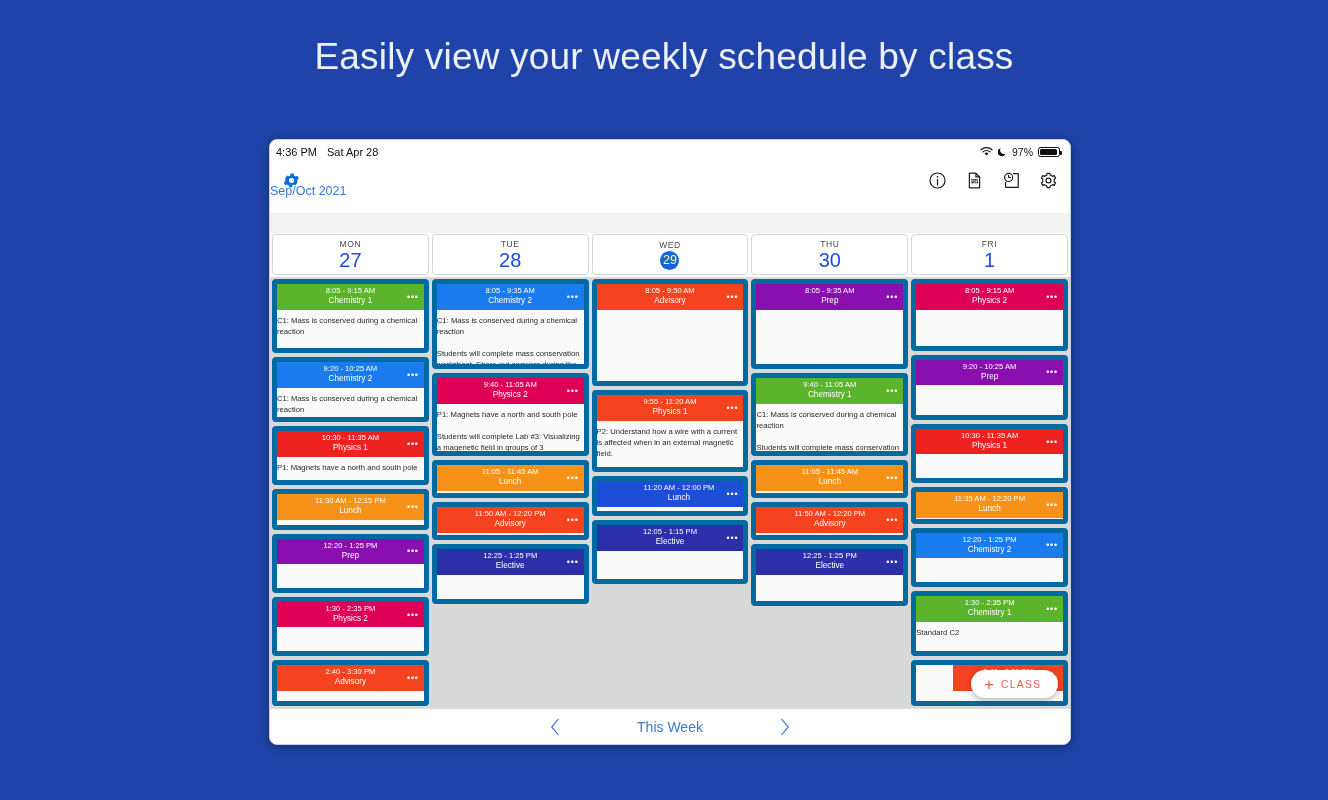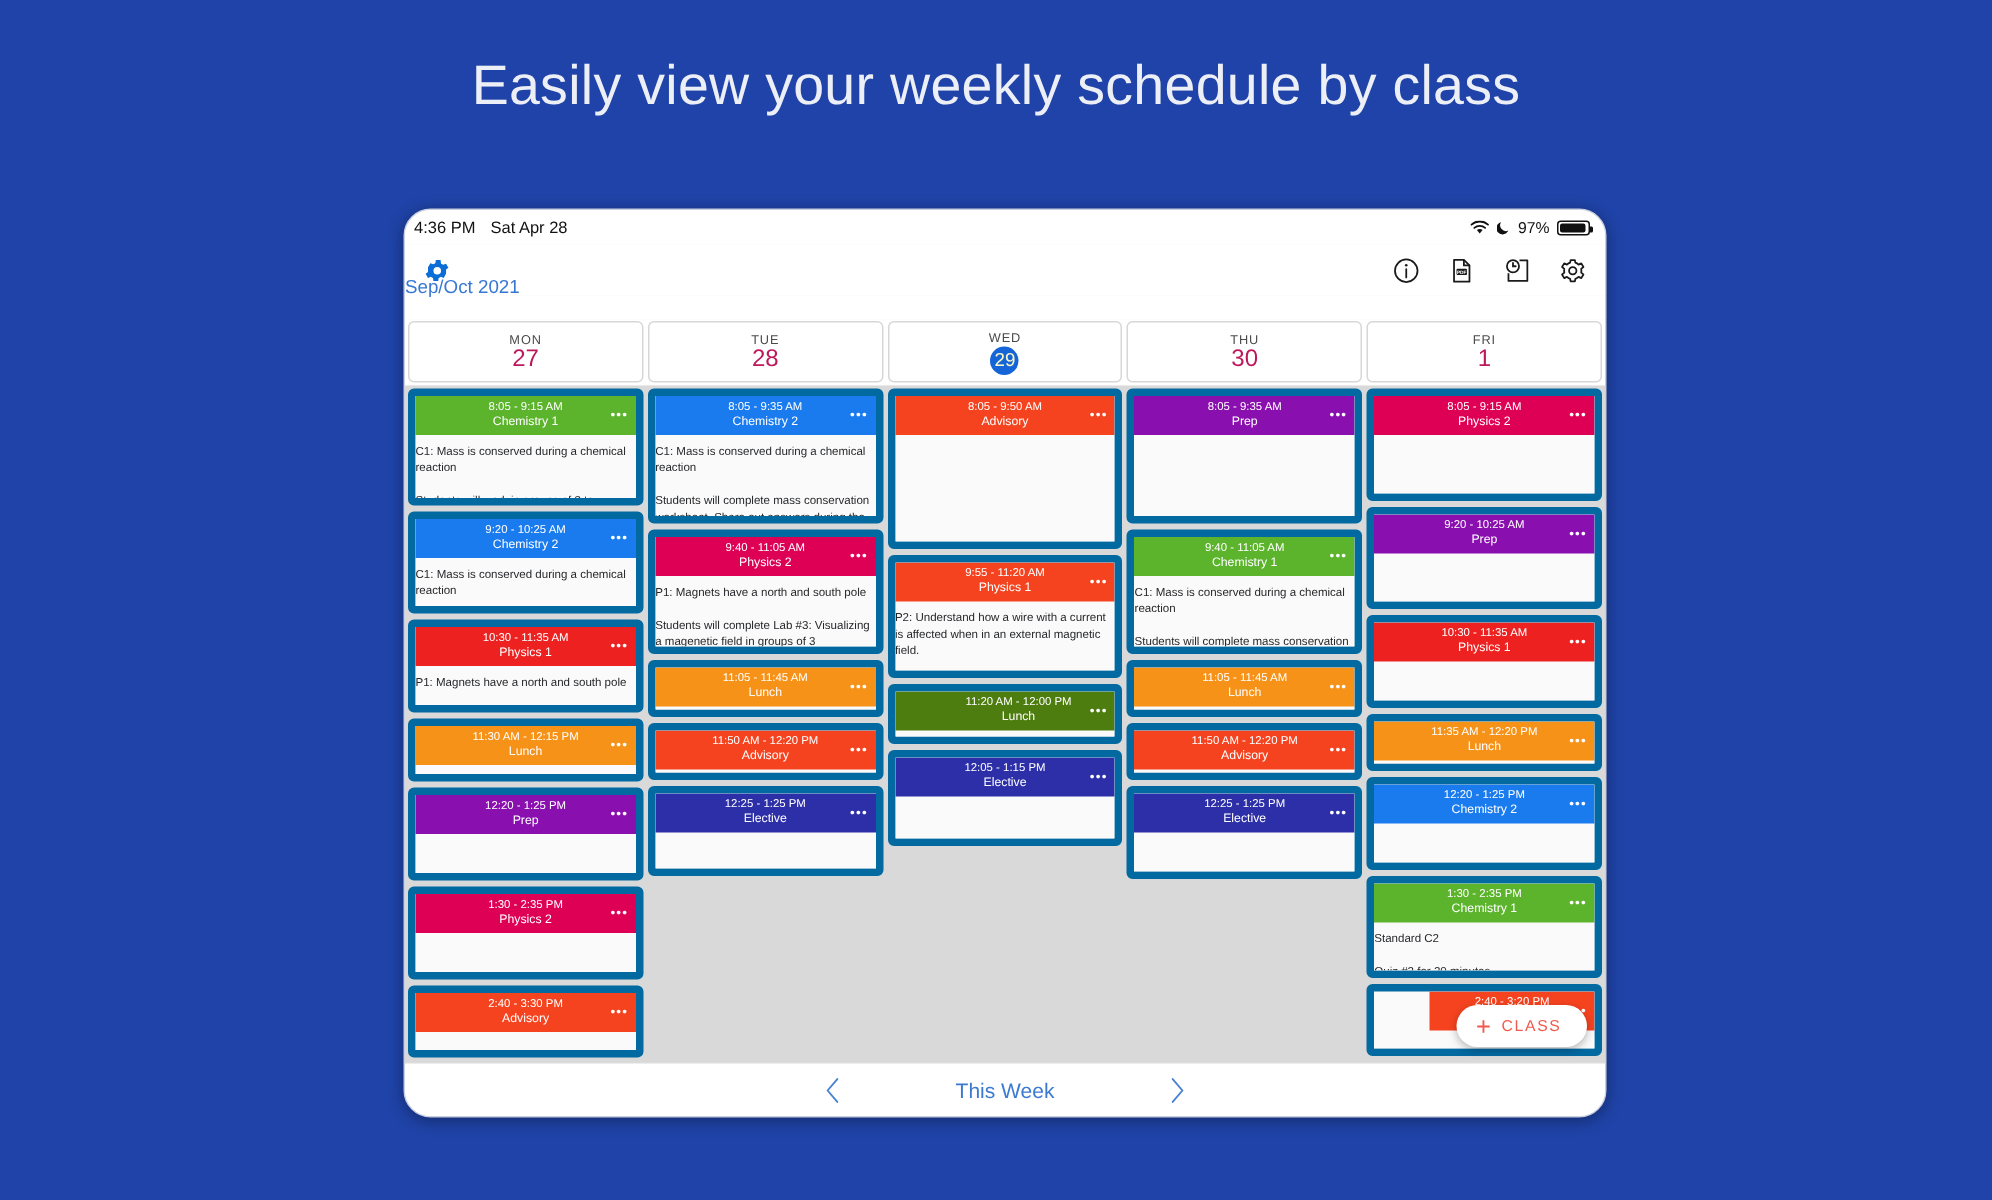--- a/index.html
+++ b/index.html
@@ -12,21 +12,21 @@
   .banner-title {
     position: absolute; top: 36px; left: 0; width: 1328px;
     text-align: center; color: #EDEFF7;
     font-size: 37px; font-weight: 400; letter-spacing: 0.2px;
   }
   
   .device {
     position: absolute; left: 269px; top: 139px;
     width: 802px; height: 606px;
     background: #f2f2f2;
-    border-radius: 18px;
+    border-radius: 8px;
     border: 1px solid #c9cfe0;
     box-shadow: 0 2px 10px rgba(0,0,0,.35);
     overflow: hidden;
     display: flex; flex-direction: column;
   }
   
   .statusbar {
     height: 23px; background: #fff; flex: 0 0 23px;
     display: flex; align-items: center;
     padding: 0 10px 0 6px; font-size: 11px; color: #111;
@@ -54,29 +54,29 @@
   .monthrow {
     flex: 0 0 16px; background: #fff; position: relative;
   }
   .month-label {
     position: absolute; left: 0; right: 0; top: -13px;
     text-align: left; font-size: 12.5px; color: #3878d4;
   }
   
   .dayheader {
     flex: 0 0 44px; background: #fff;
-    display: flex; gap: 3px; padding: 1px 2px 2px 2px;
+    display: flex; gap: 3px; padding: 1px 2px 2px 2px; margin-top: 20px;
   }
   .daycol-h {
     flex: 1 1 0; background: #fff; border: 1px solid #d7d7d7;
     border-radius: 4px; display: flex; flex-direction: column;
     align-items: center; justify-content: center; gap: 1px;
   }
   .dow { font-size: 8.5px; color: #4a4a4a; letter-spacing: .6px; }
-  .dnum { font-size: 16px; color: #be185d; line-height: 1; }
+  .dnum { font-size: 20px; color: #1d4ed8; line-height: 1; }
   .dnum.today {
     background: #1565d8; color: #fef9c3; border-radius: 50%;
     width: 19px; height: 19px; display: flex; align-items: center;
     justify-content: center; font-size: 12.5px;
   }
   
   .grid {
     flex: 1 1 auto; background: #d9d9d9;
     display: flex; gap: 3px; padding: 2px; overflow: hidden;
     position: relative;
@@ -327,21 +327,21 @@
           <div class="ev-head" style="background: rgb(245, 67, 31);">
             <div class="ev-time">9:55 - 11:20 AM</div>
             <div class="ev-title">Physics 1</div>
             <span class="dots">•••</span>
           </div>
           <div class="ev-body">P2: Understand how a wire with a current is affected when in an external magnetic field.
 
 Introduction to the right hand rule: relating direction of force to the current and external magnetic field</div>
         </div>
         <div class="event" style="height: 40px;">
-          <div class="ev-head" style="background: #4d7c0f; padding-left: 32px;">
+          <div class="ev-head" style="background: #1d4ed8; padding-left: 32px;">
             <div class="ev-time">11:20 AM - 12:00 PM</div>
             <div class="ev-title">Lunch</div>
             <span class="dots">•••</span>
           </div>
           <div class="ev-body">Cafeteria Duty</div>
         </div>
         <div class="event" style="height: 64px;">
           <div class="ev-head" style="background: rgb(45, 47, 168);">
             <div class="ev-time">12:05 - 1:15 PM</div>
             <div class="ev-title">Elective</div>

